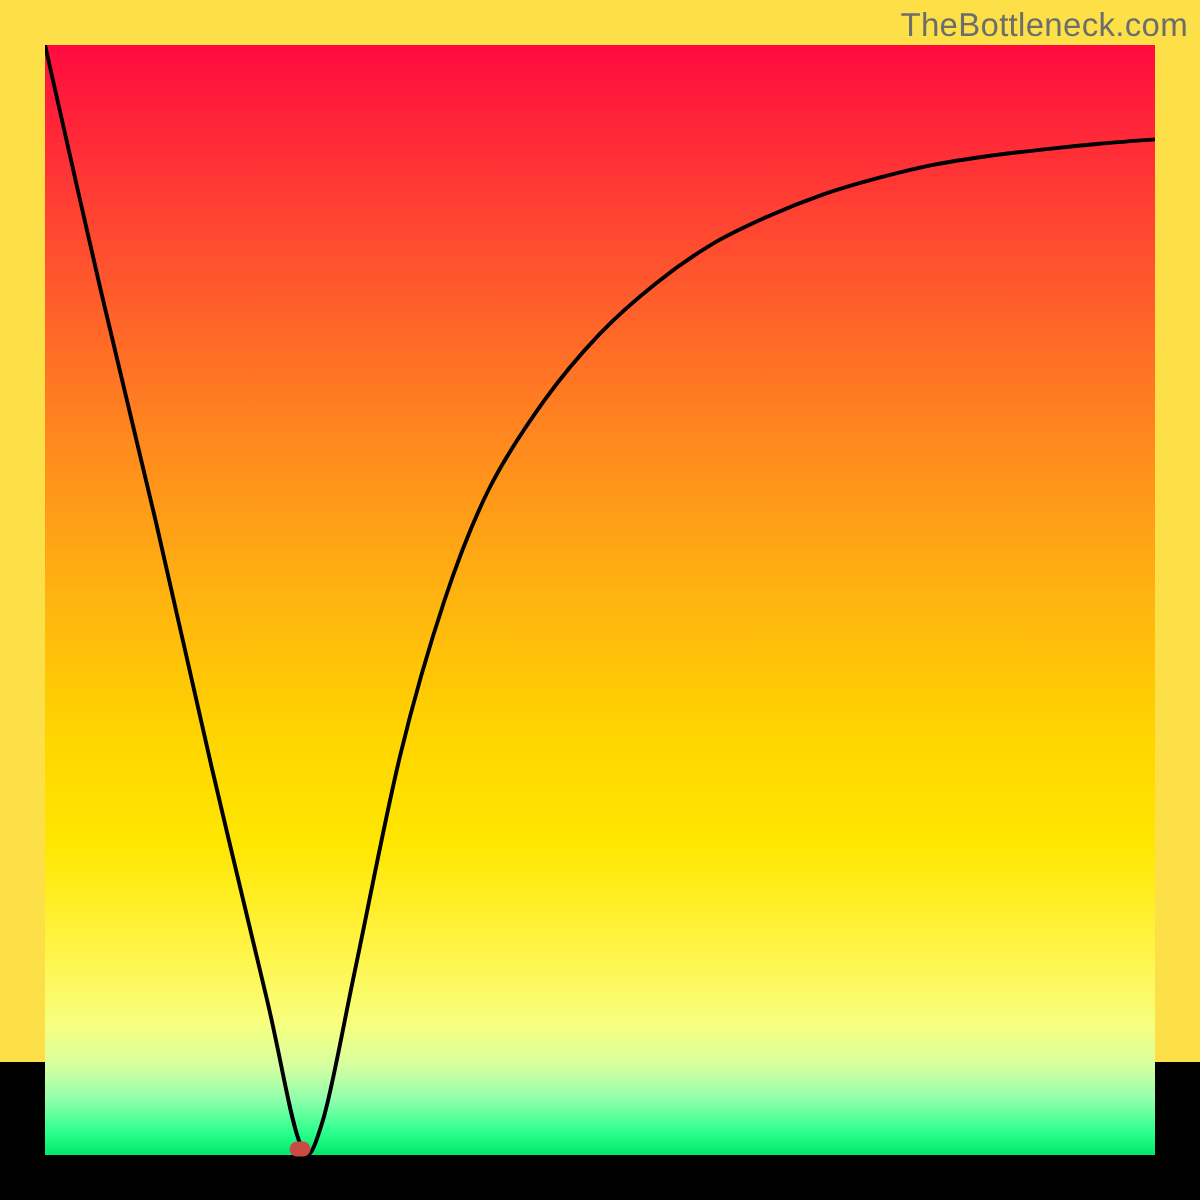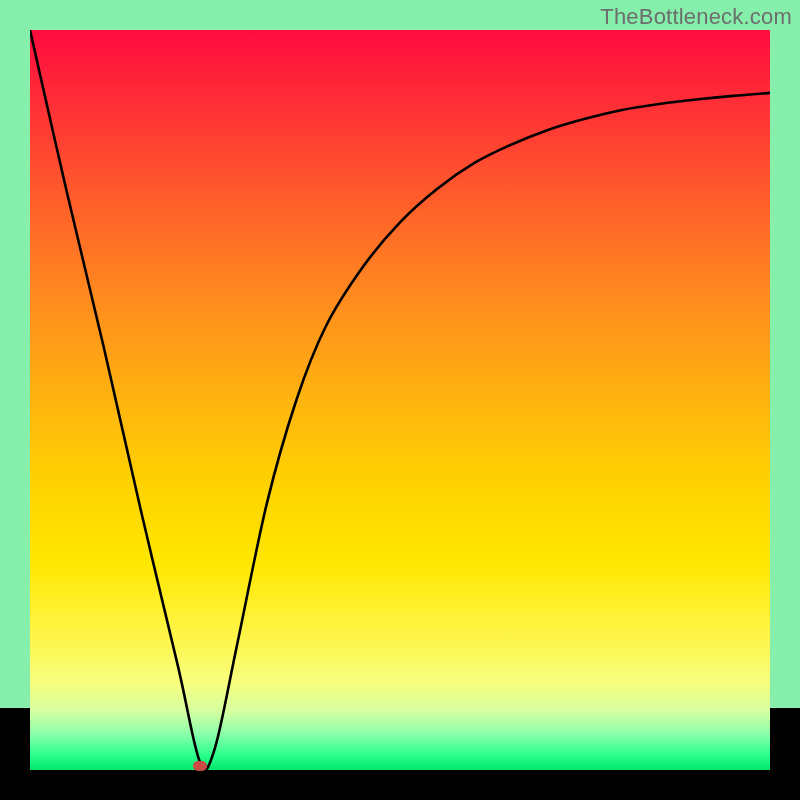--- a/index.html
+++ b/index.html
@@ -7,21 +7,21 @@
     padding: 0;
     width: 800px;
     height: 800px;
     background: #000;
     overflow: hidden;
   }
   .frame {
     position: relative;
     width: 800px;
     height: 708px;
-    background: #86efac;
+    background: #fde047;
   }
   .plot-area {
     position: absolute;
     left: 30px;
     top: 30px;
     width: 740px;
     height: 740px;
     background: linear-gradient(to bottom,
       #ff0b3f 0%,
       #ff2f36 10%,

